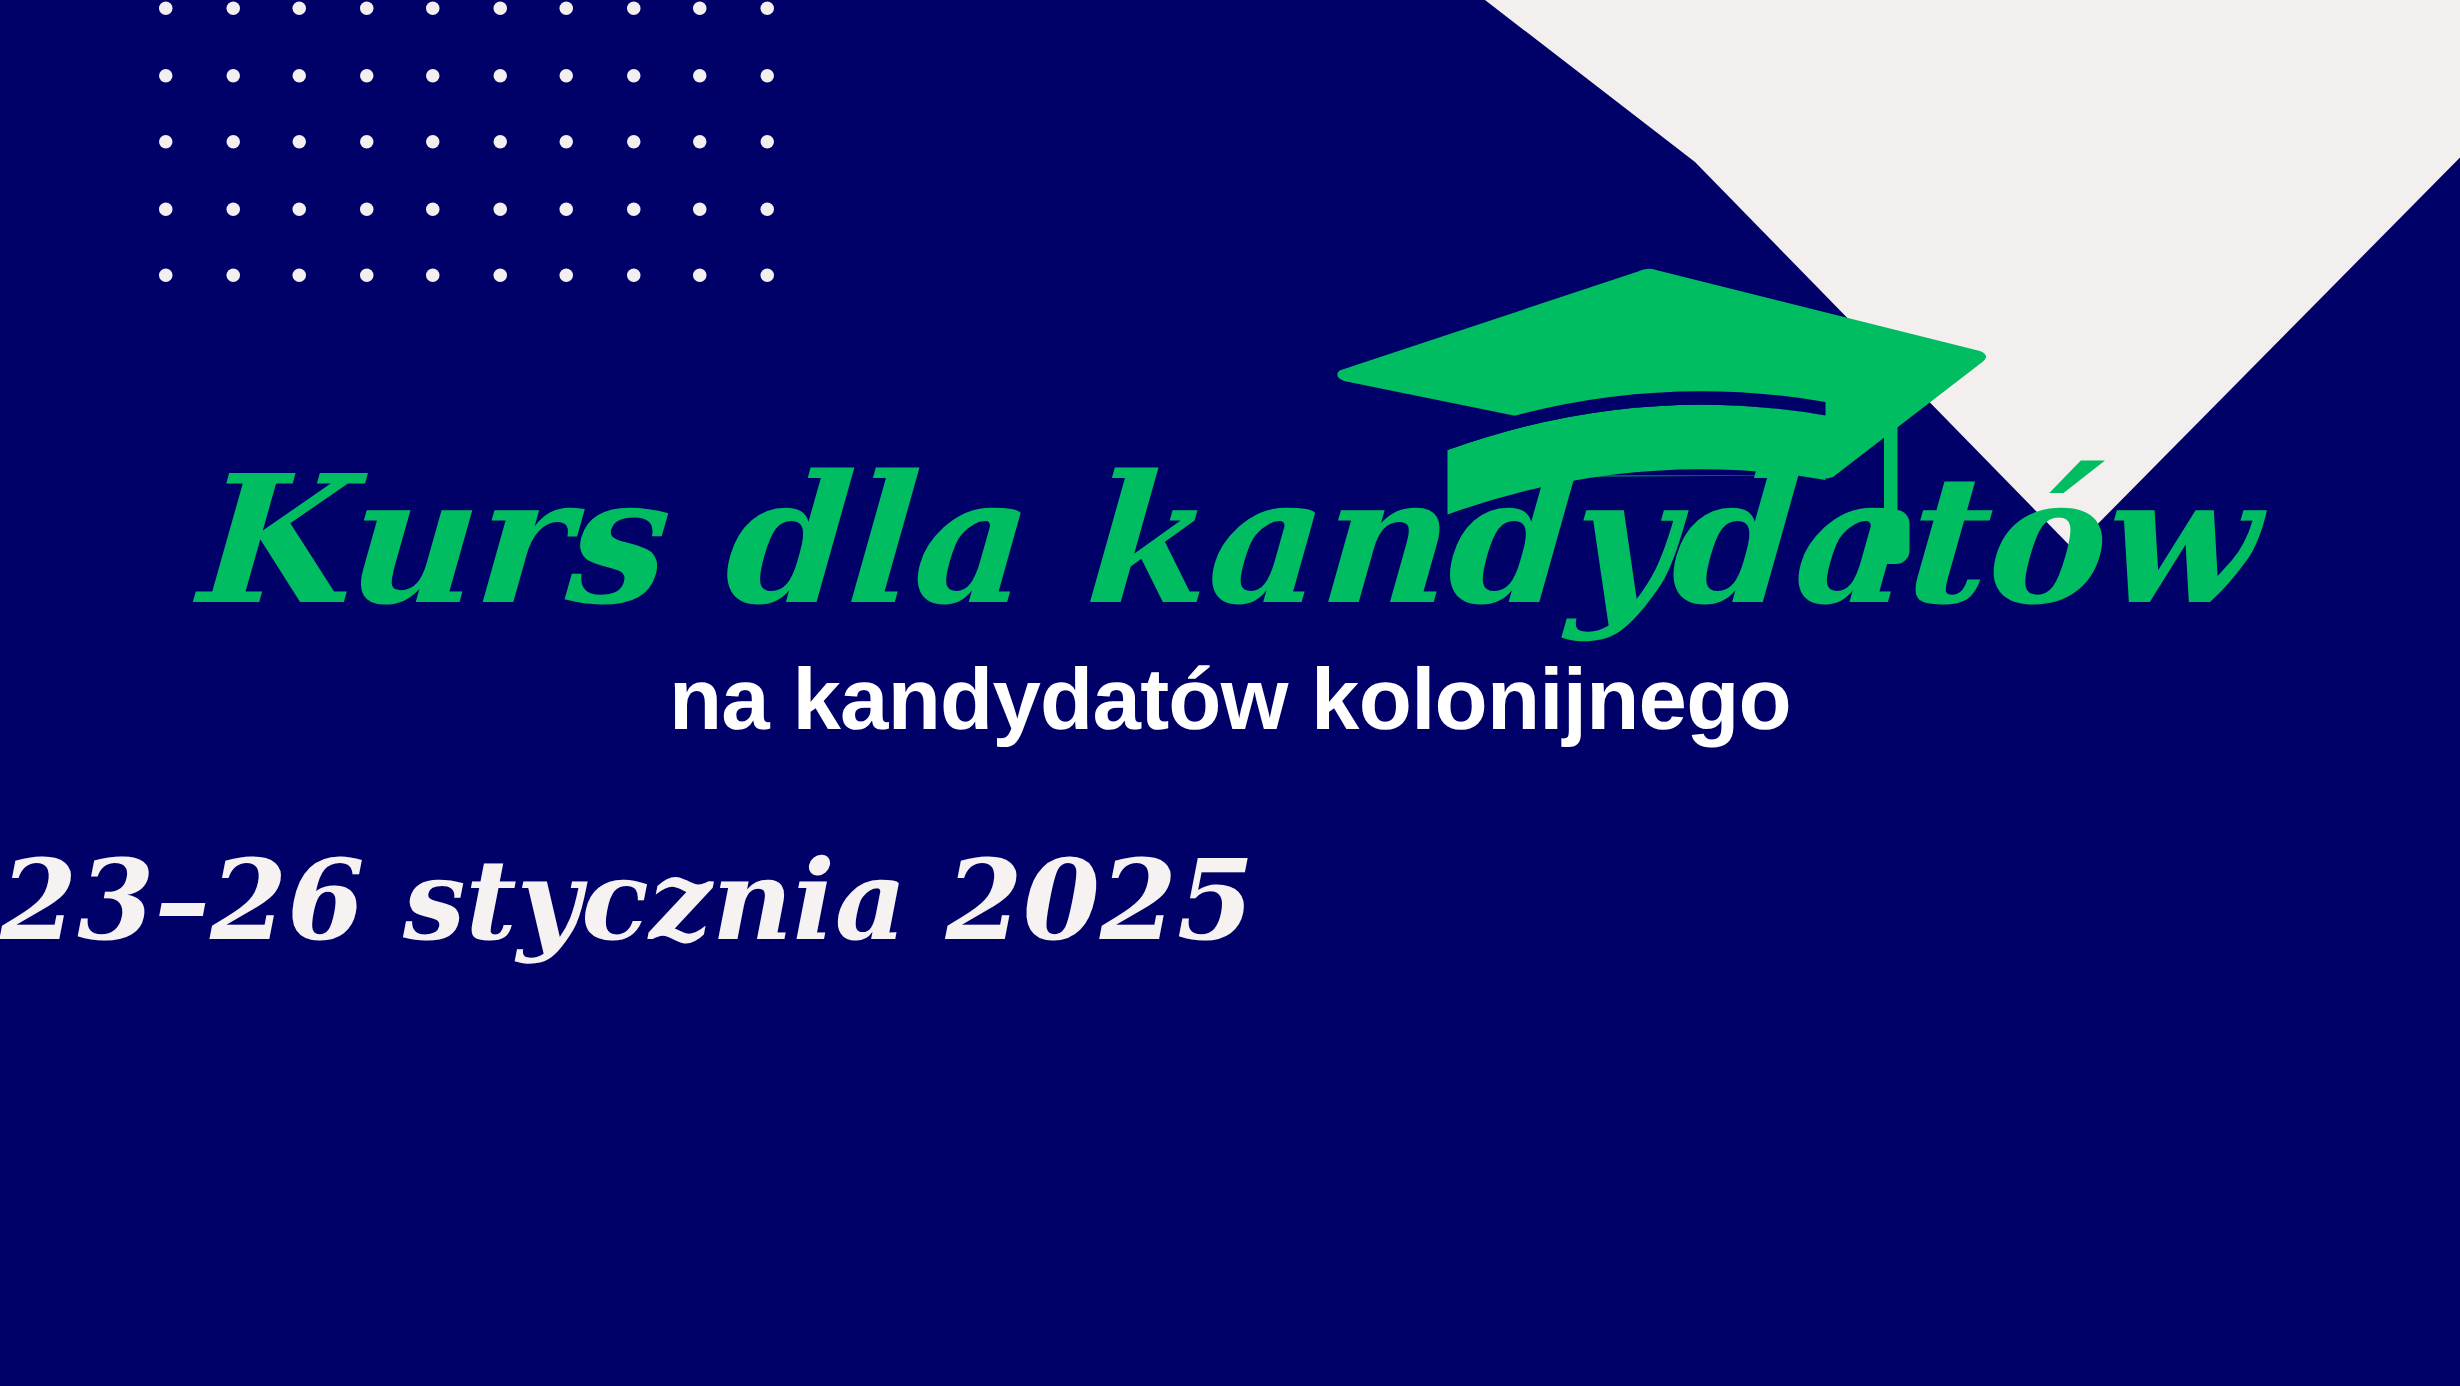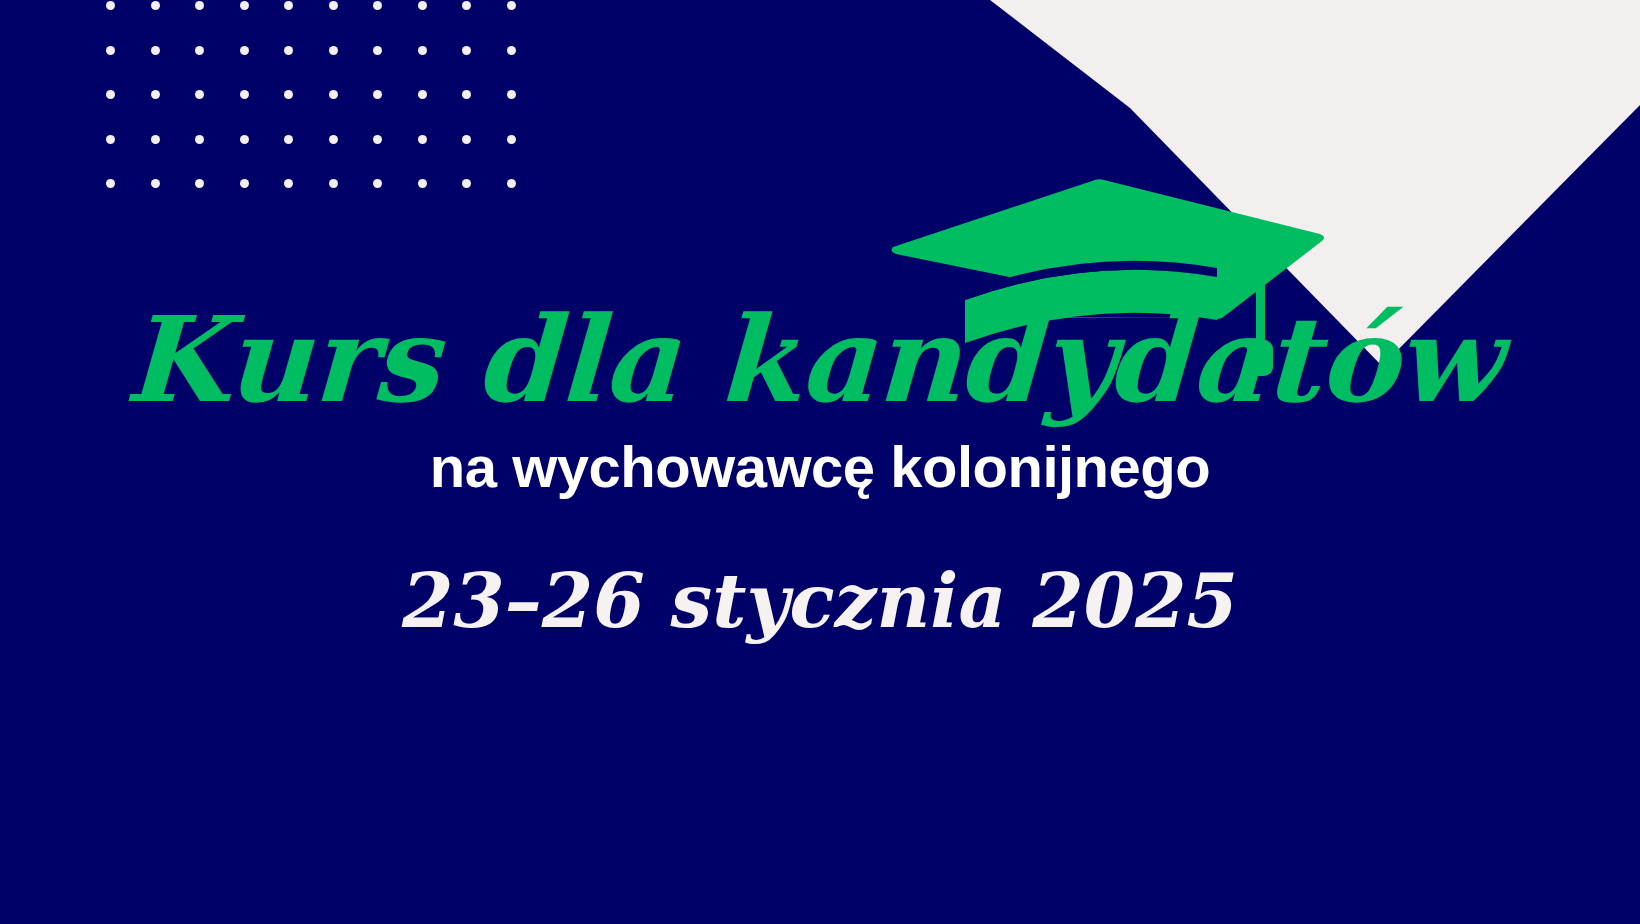--- a/index.html
+++ b/index.html
@@ -79,21 +79,20 @@
     font-size: 58px;
     line-height: 1.05;
     letter-spacing: -0.5px;
     white-space: nowrap;
   }
   .dateline {
     position: absolute;
     left: 0;
     right: 0;
     top: 563px;
-    text-align: center;
     color: #f6f2f2;
     font-family: "DejaVu Serif", serif;
     font-style: italic;
     font-weight: 700;
     font-size: 74px;
     line-height: 1.05;
     letter-spacing: 0px;
     white-space: nowrap;
   }
 </style>
@@ -174,17 +173,17 @@
     <path d="M 965,300 Q 1090,255 1217,277 L 1217,268
              Q 1090,246 965,291 Z" fill="#000069"></path>
 
     <rect x="1256" y="262" width="9" height="86" fill="#00bd62"></rect>
 
     <rect x="1248" y="340" width="25" height="36" rx="9" ry="9" fill="#00bd62"></rect>
   </svg>
 
   <div class="headline">Kurs dla kandydatów</div>
 
-  <div class="subhead">na wychowawcę kolonijnego</div>
+  <div class="subhead">na kandydatów kolonijnego</div>
 
   <div class="dateline">23–26 stycznia 2025</div>
 
 </div>
 
 </body></html>

